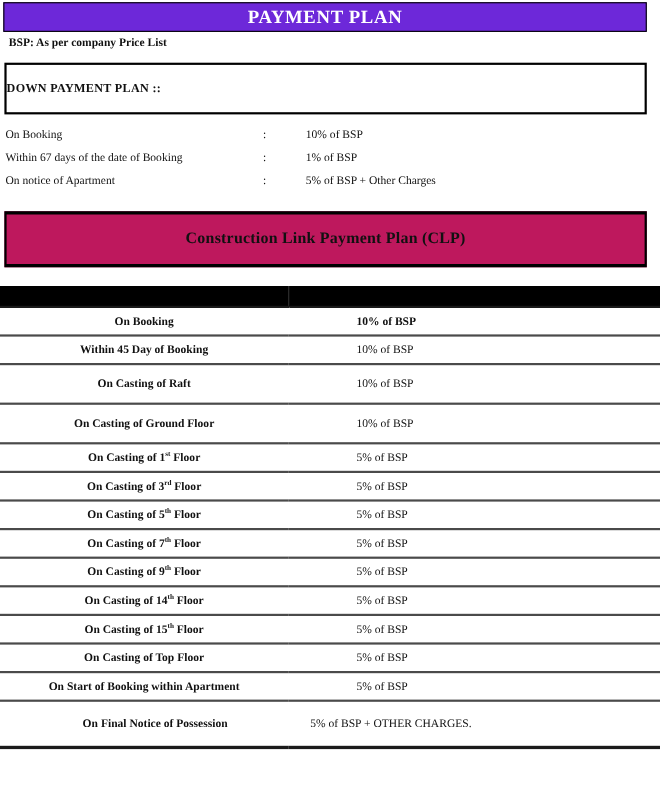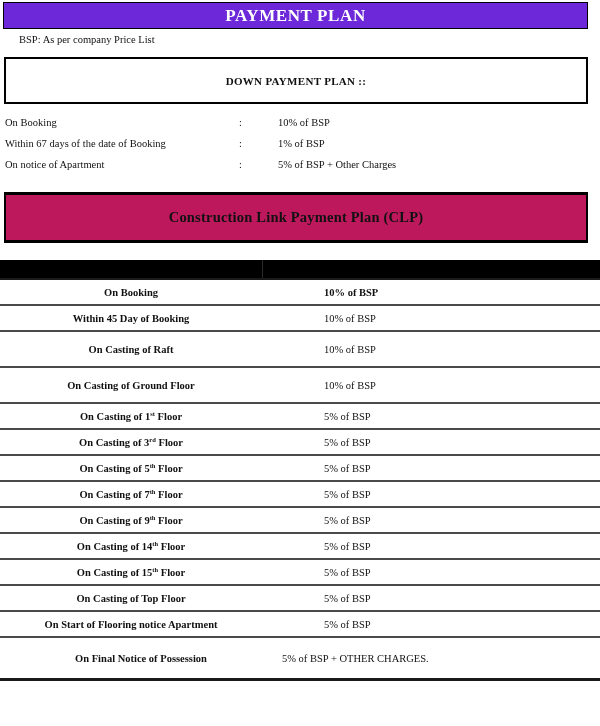--- a/index.html
+++ b/index.html
@@ -33,40 +33,39 @@
   .title-bar .title-text {
     color: #ffffff;
     font-size: 17px;
     font-weight: bold;
     letter-spacing: 0.6px;
   }
 
   
   .bsp-note {
     position: absolute;
-    left: 19px;
+    left: 8px;
     top: 34px;
     font-size: 10.5px;
-    font-weight: normal;
+    font-weight: bold;
     white-space: nowrap;
   }
 
   
   .dpp-box {
     position: absolute;
     left: 4px;
     top: 57px;
     width: 584px;
     height: 47px;
     border: 2px solid #000000;
     box-sizing: border-box;
     background: #ffffff;
     display: flex;
     align-items: center;
-    justify-content: center;
   }
   .dpp-box .dpp-heading {
     font-size: 11px;
     font-weight: bold;
     letter-spacing: 0.3px;
   }
 
   
   .dpp-rows {
     position: absolute;
@@ -291,21 +290,21 @@
       <td class="stage-cell"><span>On Casting of 15</span><sup>th</sup><span> Floor</span></td>
       <td class="amount-cell">5% of BSP</td>
     </tr>
 
     <tr>
       <td class="stage-cell"><span>On Casting of Top Floor</span></td>
       <td class="amount-cell">5% of BSP</td>
     </tr>
 
     <tr>
-      <td class="stage-cell"><span>On Start of Flooring notice Apartment</span></td>
+      <td class="stage-cell"><span>On Start of Booking within Apartment</span></td>
       <td class="amount-cell">5% of BSP</td>
     </tr>
 
     <tr class="xtall">
       <td class="stage-cell"><span>On Final Notice of Possession</span></td>
       <td class="amount-cell">5% of BSP + OTHER CHARGES.</td>
     </tr>
 
   </tbody>
 </table>

